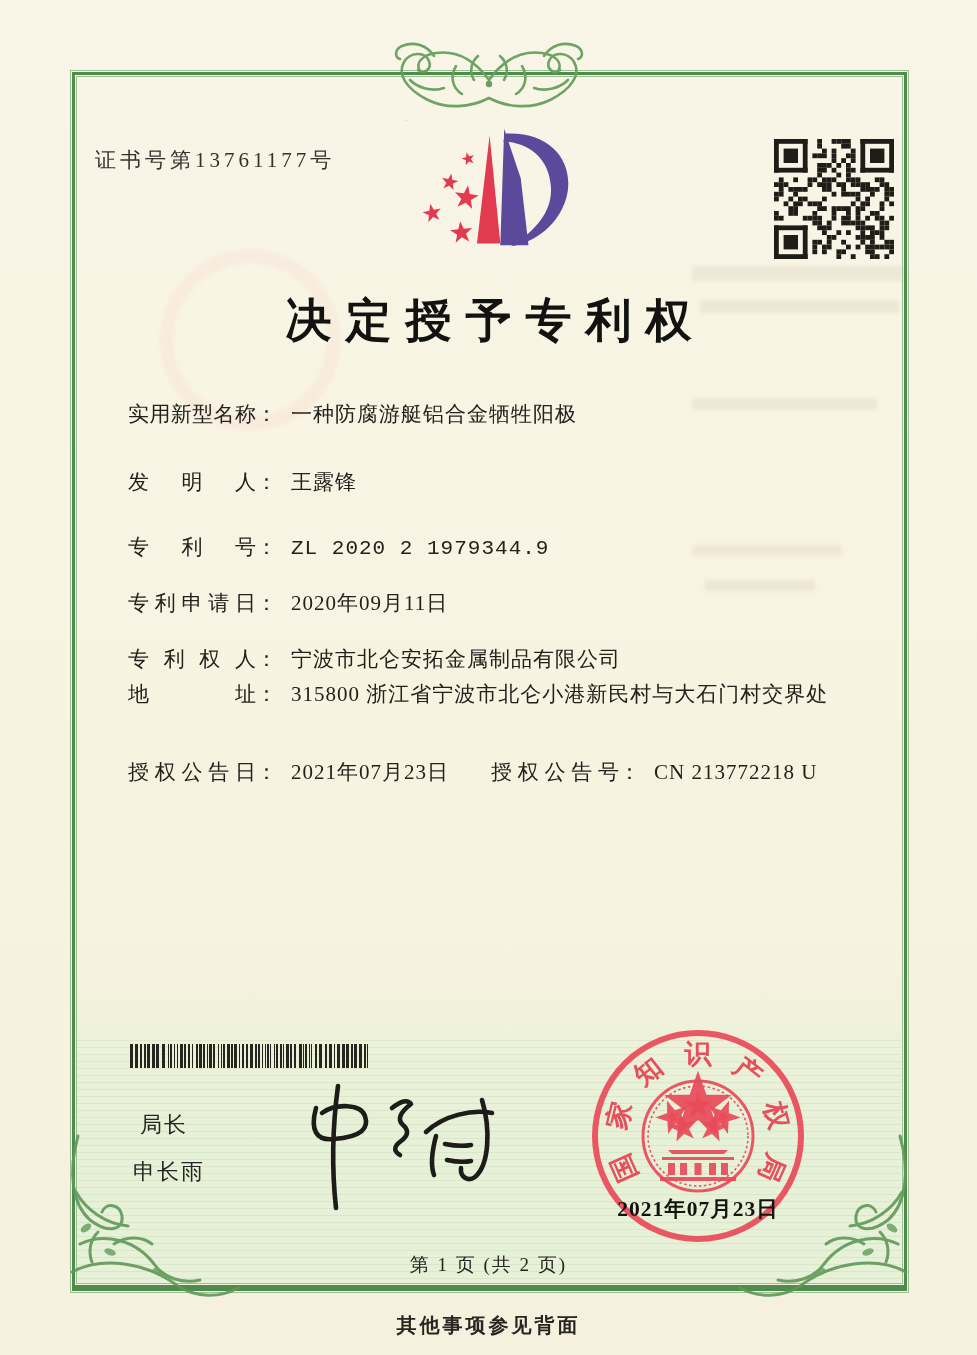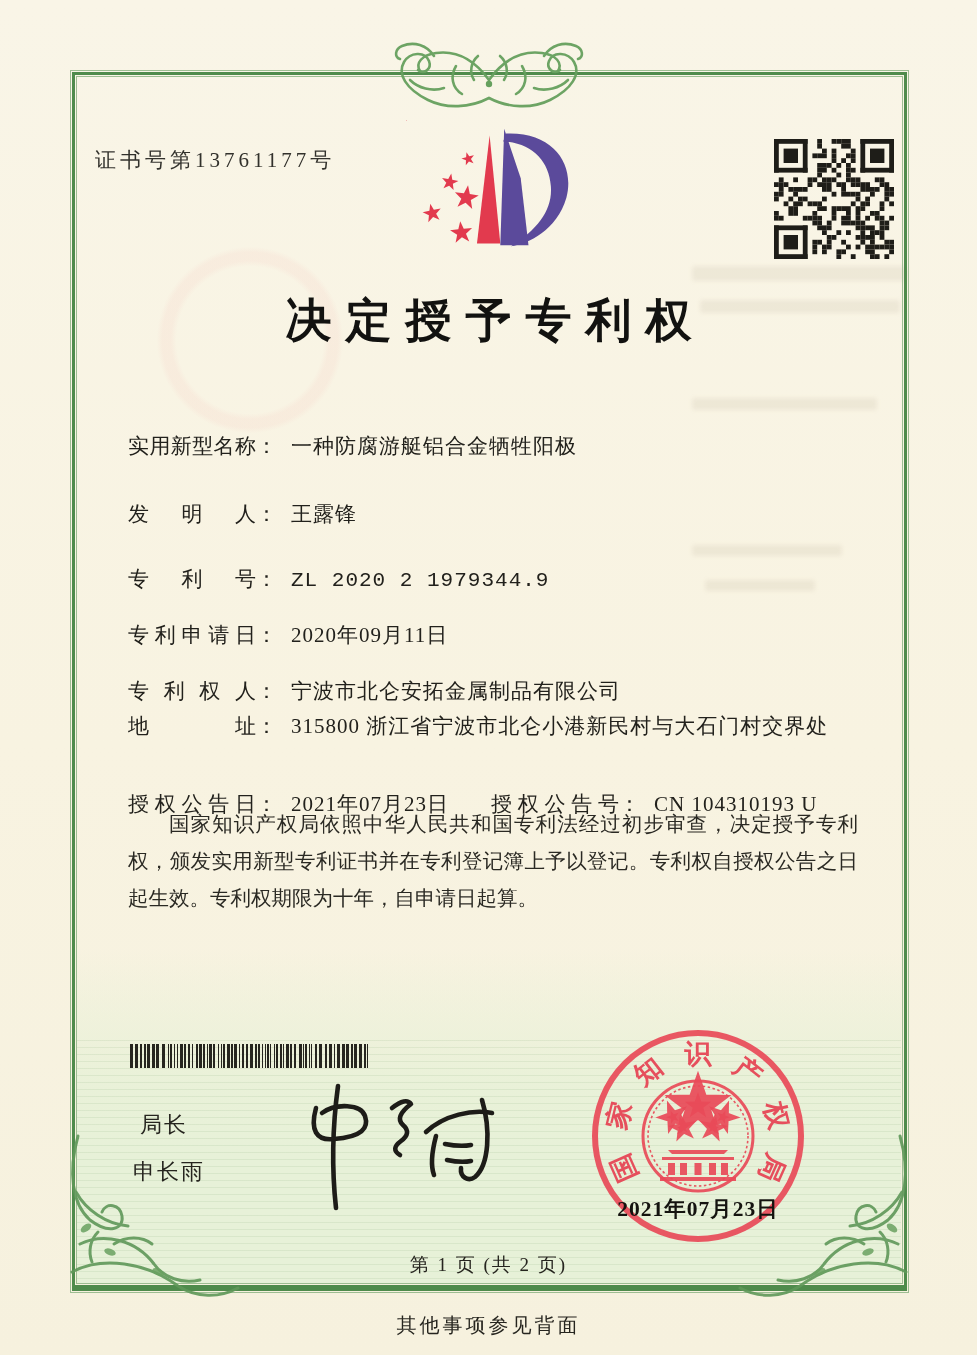--- a/index.html
+++ b/index.html
@@ -23,21 +23,21 @@
   .ghost-seal{left:150px;top:240px;width:200px;height:200px;border-radius:50%;z-index:0;
     background:radial-gradient(circle,rgba(240,150,150,0) 52%,rgba(240,140,140,.08) 56%,rgba(240,140,140,.08) 62%,rgba(240,150,150,0) 66%);}
   
   .cert-no{left:95px;top:146px;font-size:21px;letter-spacing:4px;color:#32312c;z-index:2;}
   .logo{left:406px;top:120px;z-index:2;}
   .qr{left:774px;top:139px;z-index:2;}
   .title{left:70px;top:290px;width:837px;text-align:center;font-size:46px;font-weight:bold;
     letter-spacing:14px;padding-left:14px;box-sizing:border-box;color:#121210;z-index:2;}
   
   .frow{left:128px;width:740px;font-size:21px;color:#22211c;z-index:2;white-space:nowrap;}
-  .flabel{display:inline-block;width:128px;text-align:justify;text-align-last:justify;vertical-align:bottom;margin-top:32px;}
+  .flabel{display:inline-block;width:128px;text-align:justify;text-align-last:justify;vertical-align:bottom;}
   .fcolon{display:inline-block;margin-right:14px;}
   .fvalue{letter-spacing:1px;margin-top:18px;}
   .grant2{margin-left:42px;}
   
   .bodytext{left:128px;top:806px;width:730px;font-size:20.5px;line-height:37px;
     color:#2a2923;text-align:justify;z-index:2;}
   .bodytext p{margin:0;text-indent:2em;}
   
   .barcode{left:130px;top:1044px;width:250px;height:24px;z-index:2;display:flex;align-items:stretch;}
   .barcode i{display:block;background:#26261f;}
@@ -45,21 +45,21 @@
   .dir-name{left:133px;top:1157px;font-size:22px;letter-spacing:2px;z-index:3;}
   .sig{left:276px;top:1078px;z-index:3;}
   .seal{left:578px;top:1018px;width:240px;height:250px;z-index:3;}
   .seal-ring{position:absolute;left:14px;top:12px;width:200px;height:200px;border:6px solid rgba(232,74,88,.92);
     border-radius:50%;}
   .seal-char{position:absolute;left:50%;top:50%;font-size:27px;font-weight:bold;color:rgba(230,70,85,.95);
     font-family:"Liberation Sans","DejaVu Sans",sans-serif;}
   .seal-date{position:absolute;left:12px;top:176px;width:216px;text-align:center;font-size:21.5px;
     font-weight:600;letter-spacing:1px;color:#14130f;}
   .page-num{left:70px;top:1252px;width:837px;text-align:center;font-size:19px;letter-spacing:2px;z-index:2;font-family:Liberation Serif, serif;}
-  .back-note{left:0;top:1312px;width:977px;text-align:center;font-size:20px;letter-spacing:3px;z-index:2;}
+  .back-note{left:0;top:1312px;width:977px;text-align:center;font-size:20px;letter-spacing:3px;z-index:2;font-weight:bold;}
   .orn{z-index:2;}
 </style>
 </head>
 <body>
 
 <div class="abs green-band"></div>
 <div class="abs ghost-seal"></div>
 <div class="abs ghost" style="left:692px;top:266px;width:215px;height:15px;"></div>
 <div class="abs ghost" style="left:700px;top:300px;width:200px;height:13px;"></div>
 <div class="abs ghost" style="left:692px;top:398px;width:185px;height:12px;"></div>
@@ -372,25 +372,24 @@
 <div class="abs frow" style="top:589px;">
   <span class="flabel">专利申请日</span><span class="fcolon">：</span><span class="fvalue">2020年09月11日</span>
 </div>
 <div class="abs frow" style="top:645px;">
   <span class="flabel">专利权人</span><span class="fcolon">：</span><span class="fvalue">宁波市北仑安拓金属制品有限公司</span>
 </div>
 <div class="abs frow" style="top:680px;">
   <span class="flabel">地址</span><span class="fcolon">：</span><span class="fvalue">315800 浙江省宁波市北仑小港新民村与大石门村交界处</span>
 </div>
 <div class="abs frow" style="top:758px;">
-  <span class="flabel">授权公告日</span><span class="fcolon">：</span><span class="fvalue">2021年07月23日</span><span class="grant2"><span class="flabel">授权公告号</span><span class="fcolon">：</span><span class="fvalue">CN 104310193 U</span></span>
+  <span class="flabel">授权公告日</span><span class="fcolon">：</span><span class="fvalue">2021年07月23日</span><span class="grant2"><span class="flabel">授权公告号</span><span class="fcolon">：</span><span class="fvalue">CN 213772218 U</span></span>
 </div>
 
 <div class="abs bodytext">
-  <p>国家知识产权局依照中华人民共和国专利法经过初步审查，决定授予专利权，颁发实用新型专利证书并在专利登记簿上予以登记。专利权自授权公告之日起生效。专利权期限为十年，自申请日起算。</p>
 </div>
 
 <div class="abs barcode" id="barcode">
     <i style="width: 3px; margin-right: 2px;"></i>
     <i style="width: 3px; margin-right: 2px;"></i>
     <i style="width: 2px; margin-right: 2px;"></i>
     <i style="width: 2px; margin-right: 1px;"></i>
     <i style="width: 3px; margin-right: 2px;"></i>
     <i style="width: 3px; margin-right: 1px;"></i>
     <i style="width: 3px; margin-right: 3px;"></i>

